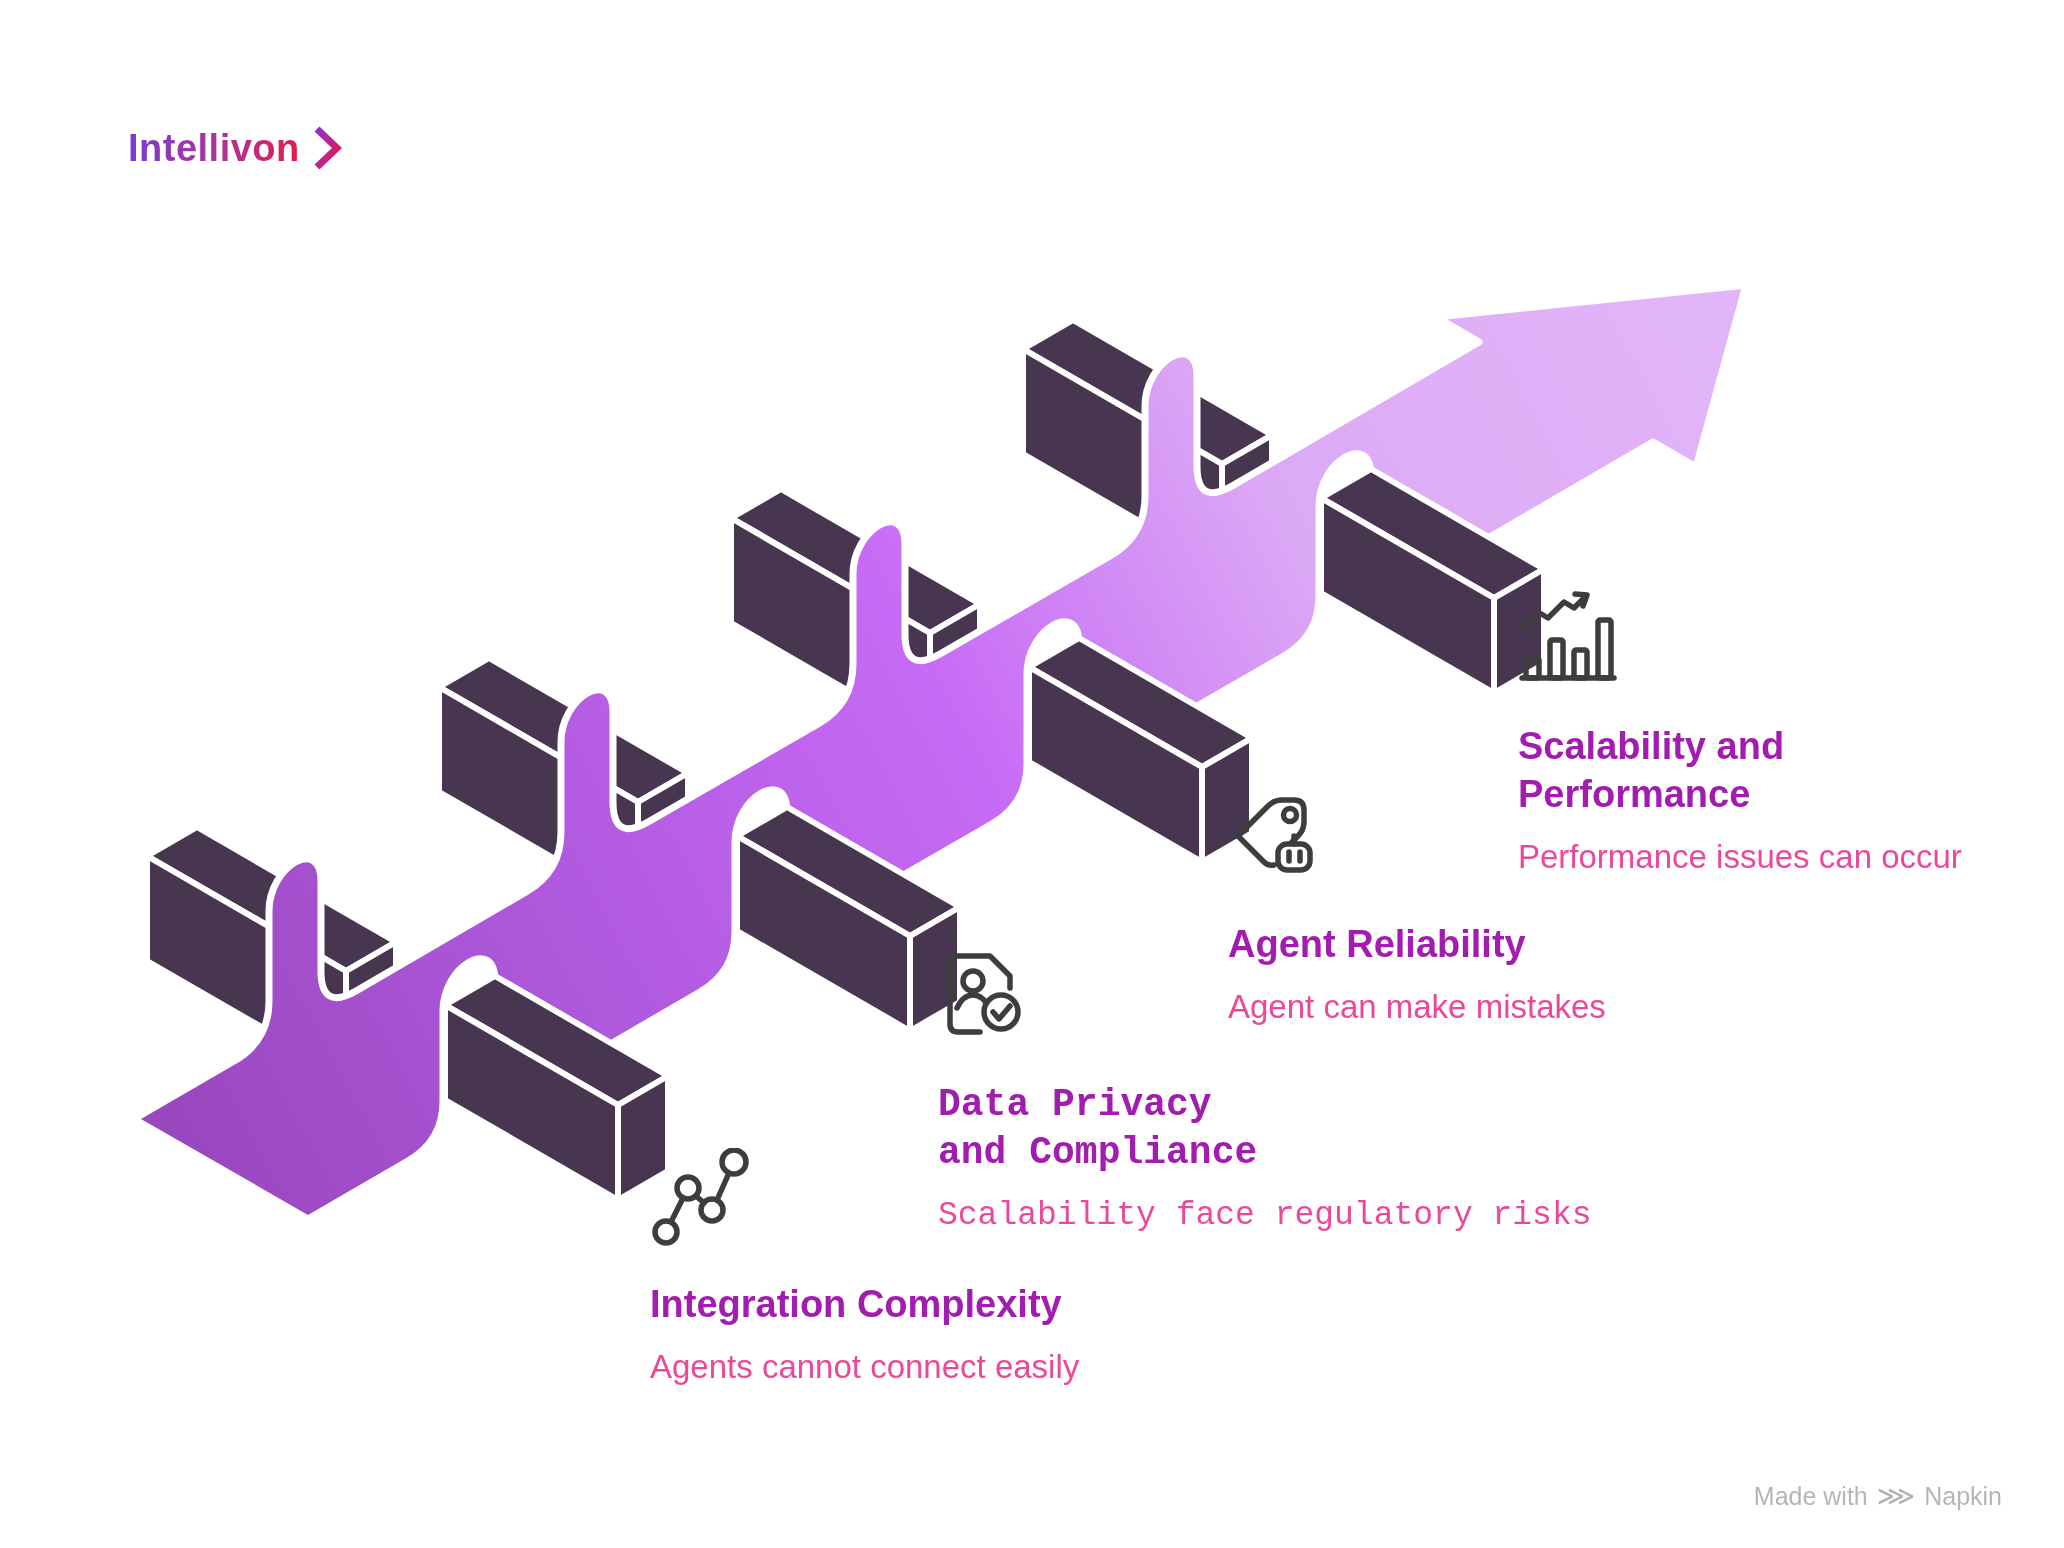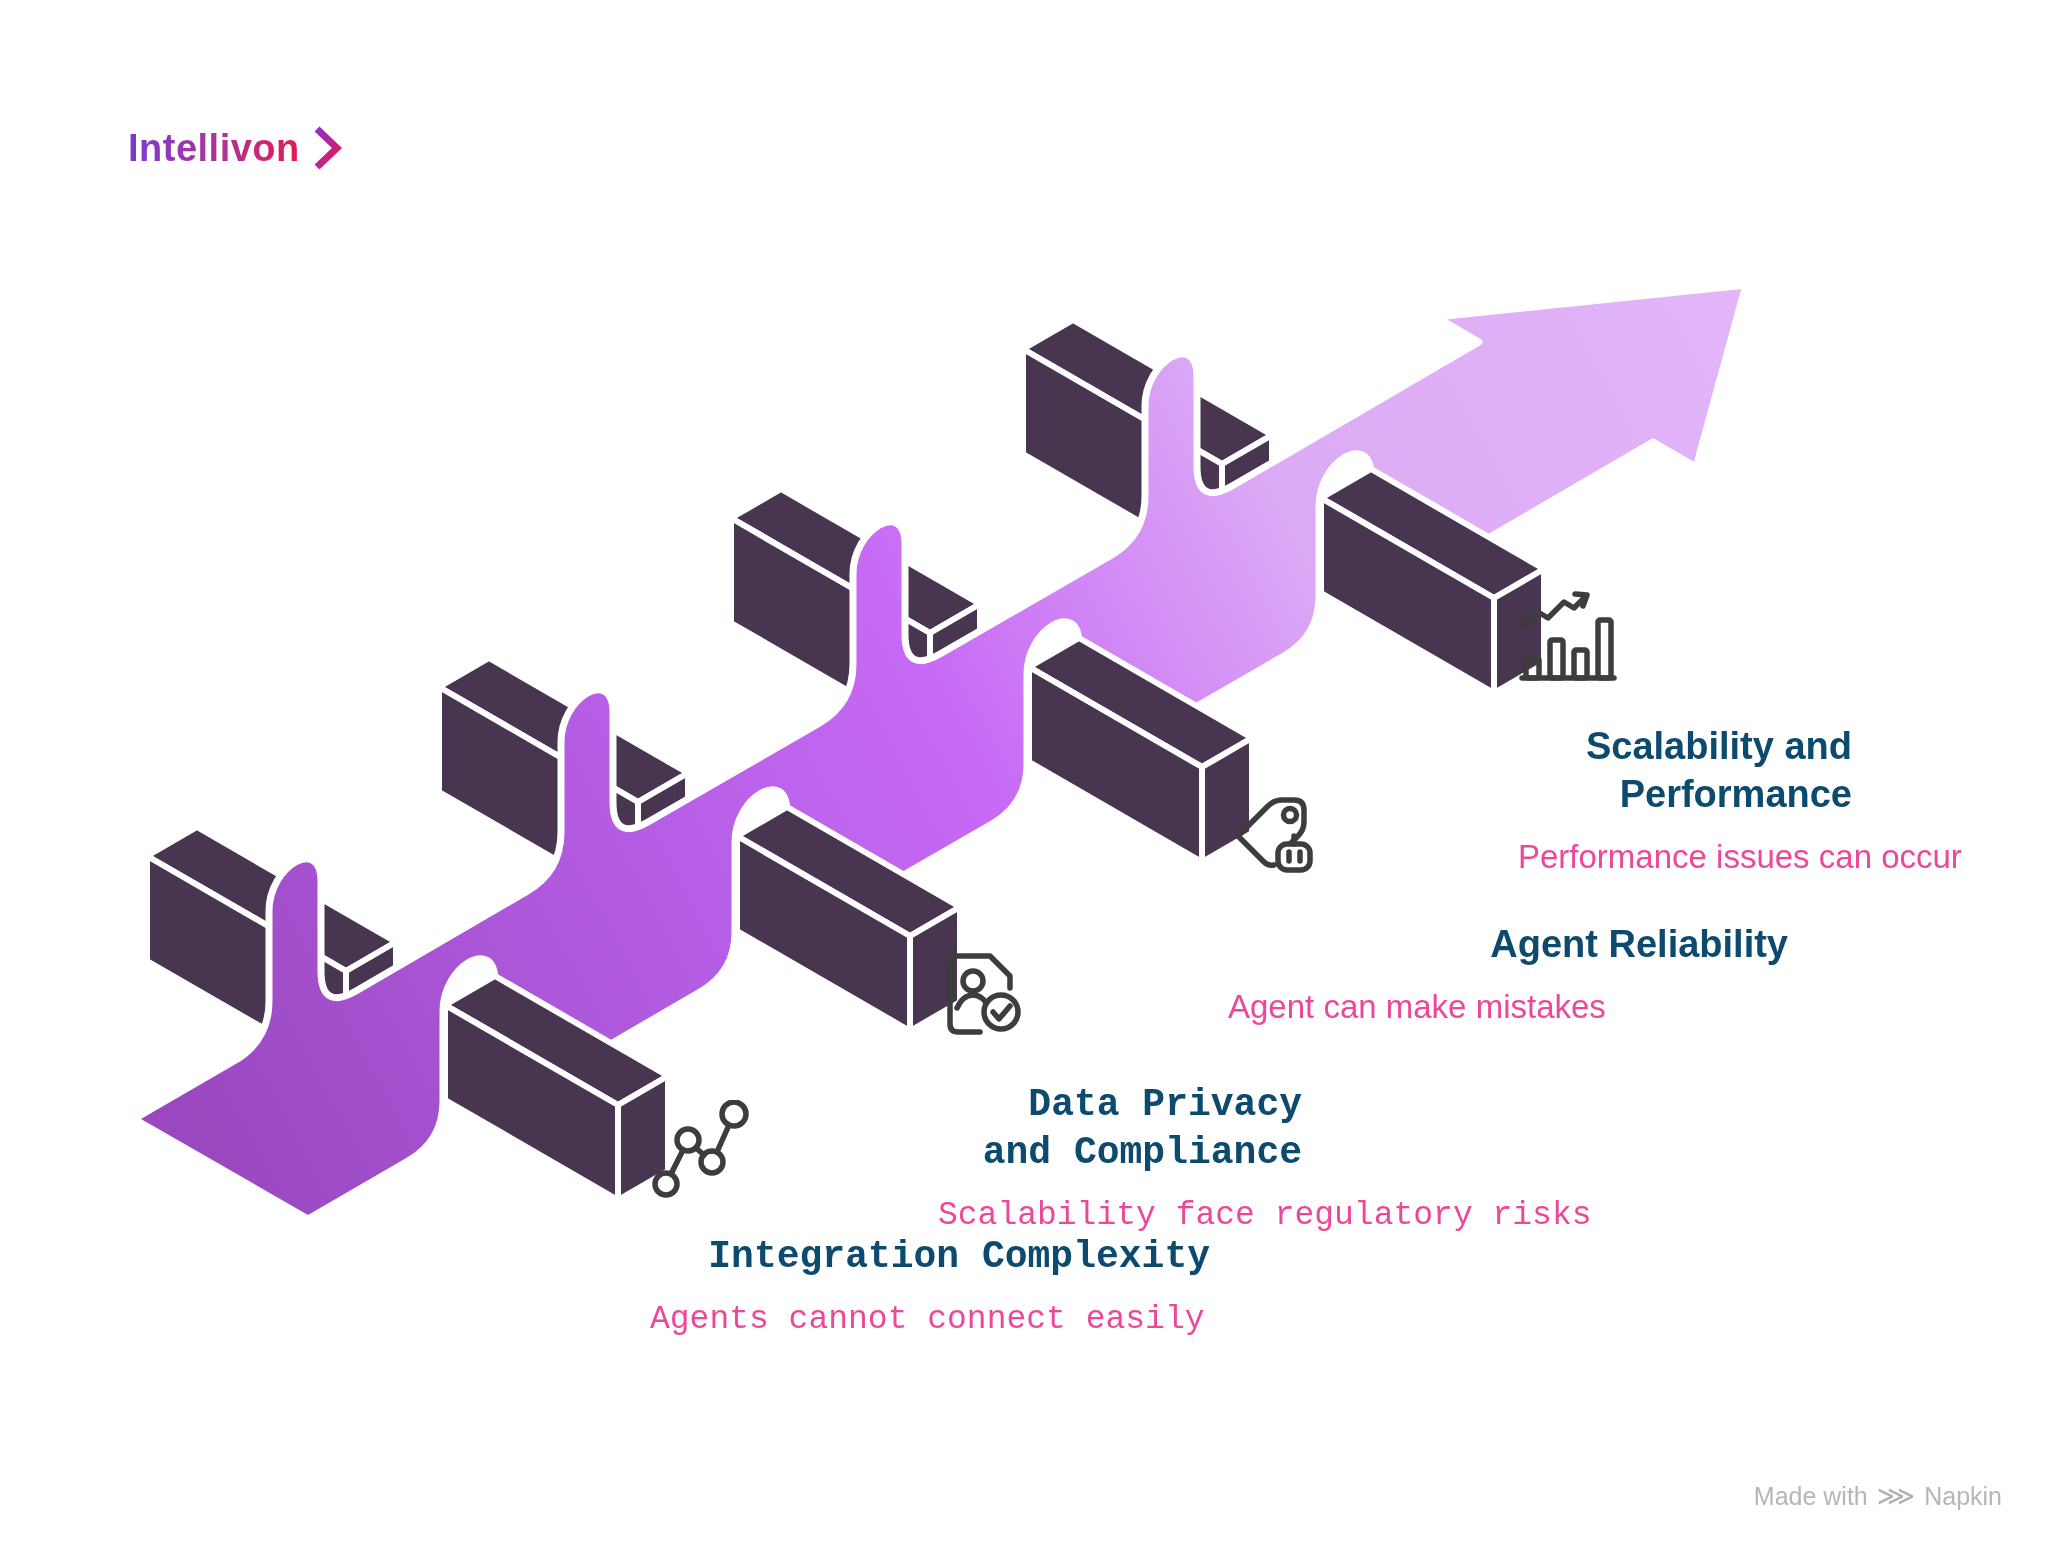--- a/index.html
+++ b/index.html
@@ -9,23 +9,23 @@
   .logo{position:absolute;left:128px;top:122px;display:flex;align-items:center;gap:12px;}
   .logo-text{font-size:38px;font-weight:600;letter-spacing:.5px;
              background:linear-gradient(90deg,#7b3ad2 0%,#b03396 55%,#e6194e 100%);
              -webkit-background-clip:text;background-clip:text;color:transparent;}
   .logo-chevron{display:block;}
   
   #weave{position:absolute;left:0;top:0;}
   
   .step{position:absolute;}
   .step .icon{width:100px;height:100px;}
-  .step h3{margin:28px 0 0 0;font-size:38px;line-height:48px;font-weight:700;color:#0c4a6e;text-align:right;}
+  .step h3{margin:28px 0 0 0;font-size:38px;line-height:48px;font-weight:700;color:#a21caf;}
   .step p{margin:22px 0 0 0;font-size:33px;line-height:34px;font-weight:400;color:#ec4899;white-space:nowrap;}
-  .step-1{left:650px;top:1100px;width:560px;font-family:Liberation Mono, monospace;}
+  .step-1{left:650px;top:1148px;width:560px;}
   .step-2{left:938px;top:948px;width:364px;font-family:Liberation Mono, monospace;}
   .step-3{left:1228px;top:788px;width:560px;}
   .step-4{left:1518px;top:590px;width:334px;}
   
   .footer{position:absolute;right:62px;bottom:36px;display:flex;align-items:center;gap:9px;
           color:#b6b6b6;font-size:25px;}
   .footer .napkin-glyph{font-size:27px;color:#b0b0b0;}
 </style>
 </head>
 <body>

